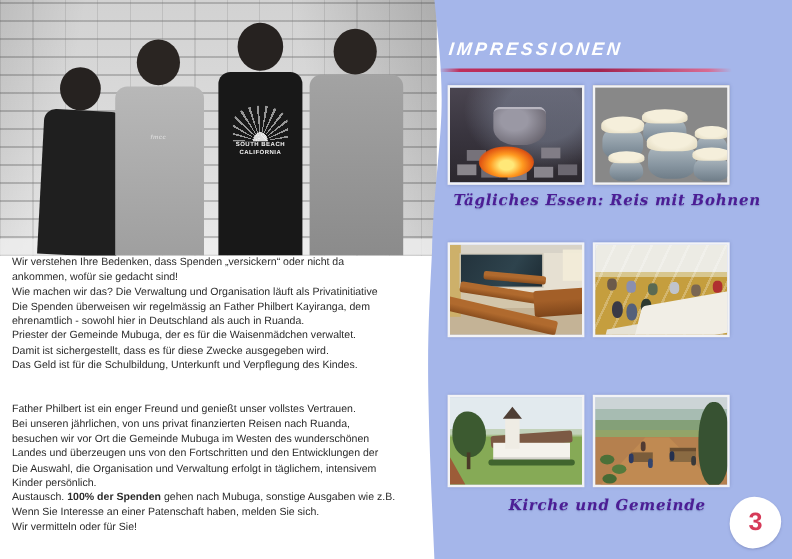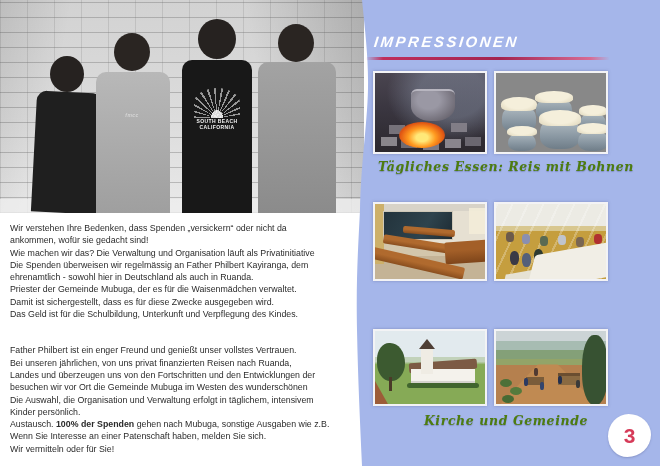--- a/index.html
+++ b/index.html
@@ -32,41 +32,41 @@
     background:radial-gradient(ellipse at 50% 100%, rgba(255,255,255,.85) 0 18%, rgba(255,255,255,0) 19%),
       repeating-conic-gradient(from -90deg at 50% 100%, rgba(255,255,255,.55) 0 4deg, transparent 4deg 14deg);}
   .shirt-label{position:absolute;color:#e8e8e8;font-size:5px;line-height:6px;text-align:center;
     font-weight:bold;letter-spacing:.4px;}
   .c2 .shirt-label{left:16px;top:40px;width:40px;color:#d6d6d6;font-style:italic;}
   .c3 .shirt-label{left:10px;top:58px;width:50px;color:#f2f2f2;}
   .c4 .head{left:278px;top:24px;width:36px;height:38px;background:#2a2522;}
   .c4 .torso{left:258px;top:62px;width:78px;height:151px;background:linear-gradient(180deg,#a3a3a3,#8b8b8b);}
 
   
-  .text-block{position:absolute;left:10px;top:222px;width:350px;color:var(--text-col,#2b2b2b);
+  .text-block{position:absolute;left:10px;top:212px;width:350px;color:var(--text-col,#2b2b2b);
     font-size:8.8px;line-height:12.3px;letter-spacing:0;}
   .line{white-space:nowrap;}
   .para2{margin-top:24px;}
   .bold-seg{font-weight:bold;}
 
   
   .right-panel{position:absolute;left:352px;top:0;width:308px;height:466px;}
   .panel-bg{position:absolute;left:0;top:0;width:308px;height:466px;}
   .panel-bg path{fill:var(--panel-blue,#a5b6ea);}
   .heading{position:absolute;left:22px;top:33px;color:#ffffff;font-weight:bold;font-style:italic;
     font-size:15px;letter-spacing:2.5px;transform:skewX(-6deg);}
   .underline{position:absolute;left:14px;top:57px;width:244px;height:3px;border-radius:2px;
     background:linear-gradient(90deg, rgba(191,46,92,0) 0%, var(--accent-pink,#bf2e5c) 7%, #a32450 55%, #d76c94 92%, rgba(215,108,148,0) 100%);}
 
   .tile{position:absolute;width:114px;border:2px solid #f3f3f5;box-sizing:border-box;
     overflow:hidden;background:#888;box-shadow:0 0 3px rgba(60,70,120,.35);}
   .tl{left:21px;} .tr{left:142px;}
   .r1{top:71px;height:83px;} .r2{top:202px;height:79px;} .r3{top:329px;height:77px;}
 
-  .caption{position:absolute;width:100%;text-align:center;color:#4d7c0f;
+  .caption{position:absolute;width:100%;text-align:center;color:#4c1d95;
     font-family:"DejaVu Serif",serif;font-style:italic;font-weight:bold;
     font-size:12.5px;letter-spacing:.6px;text-shadow:0 1px 1px rgba(90,100,160,.5);}
   .cap1{top:159px;} .cap2{top:286px;} .cap3{top:413px;}
 
   
   .t-cook{background:
       radial-gradient(ellipse at 70% 25%, rgba(140,150,170,.45) 0 30%, transparent 60%),
       linear-gradient(180deg,#4a4550 0%,#3a3640 45%,#2c282e 100%);}
   .cook-stones{position:absolute;left:6px;bottom:6px;width:16px;height:9px;background:#8a868c;
     box-shadow:20px 2px 0 #6e6a72, 42px 4px 0 #7d7983, 64px 2px 0 #89858d, 84px 0 0 #6b6770,
@@ -193,22 +193,22 @@
       <div class="line">Wie machen wir das? Die Verwaltung und Organisation läuft als Privatinitiative</div>
       <div class="line">Die Spenden überweisen wir regelmässig an Father Philbert Kayiranga, dem</div>
       <div class="line">ehrenamtlich - sowohl hier in Deutschland als auch in Ruanda.</div>
       <div class="line">Priester der Gemeinde Mubuga, der es für die Waisenmädchen verwaltet.</div>
       <div class="line">Damit ist sichergestellt, dass es für diese Zwecke ausgegeben wird.</div>
       <div class="line">Das Geld ist für die Schulbildung, Unterkunft und Verpflegung des Kindes.</div>
     </div>
     <div class="para para2">
       <div class="line">Father Philbert ist ein enger Freund und genießt unser vollstes Vertrauen.</div>
       <div class="line">Bei unseren jährlichen, von uns privat finanzierten Reisen nach Ruanda,</div>
+      <div class="line">besuchen wir vor Ort die Gemeinde Mubuga im Westen des wunderschönen</div>
       <div class="line">Landes und überzeugen uns von den Fortschritten und den Entwicklungen der</div>
-      <div class="line">besuchen wir vor Ort die Gemeinde Mubuga im Westen des wunderschönen</div>
       <div class="line">Die Auswahl, die Organisation und Verwaltung erfolgt in täglichem, intensivem</div>
       <div class="line">Kinder persönlich.</div>
       <div class="line">
         <span>Austausch. </span><span class="bold-seg">100% der Spenden</span><span> gehen nach Mubuga, sonstige Ausgaben wie z.B.</span>
       </div>
       <div class="line">Wenn Sie Interesse an einer Patenschaft haben, melden Sie sich.</div>
       <div class="line">Wir vermitteln oder für Sie!</div>
     </div>
   </div>
 

